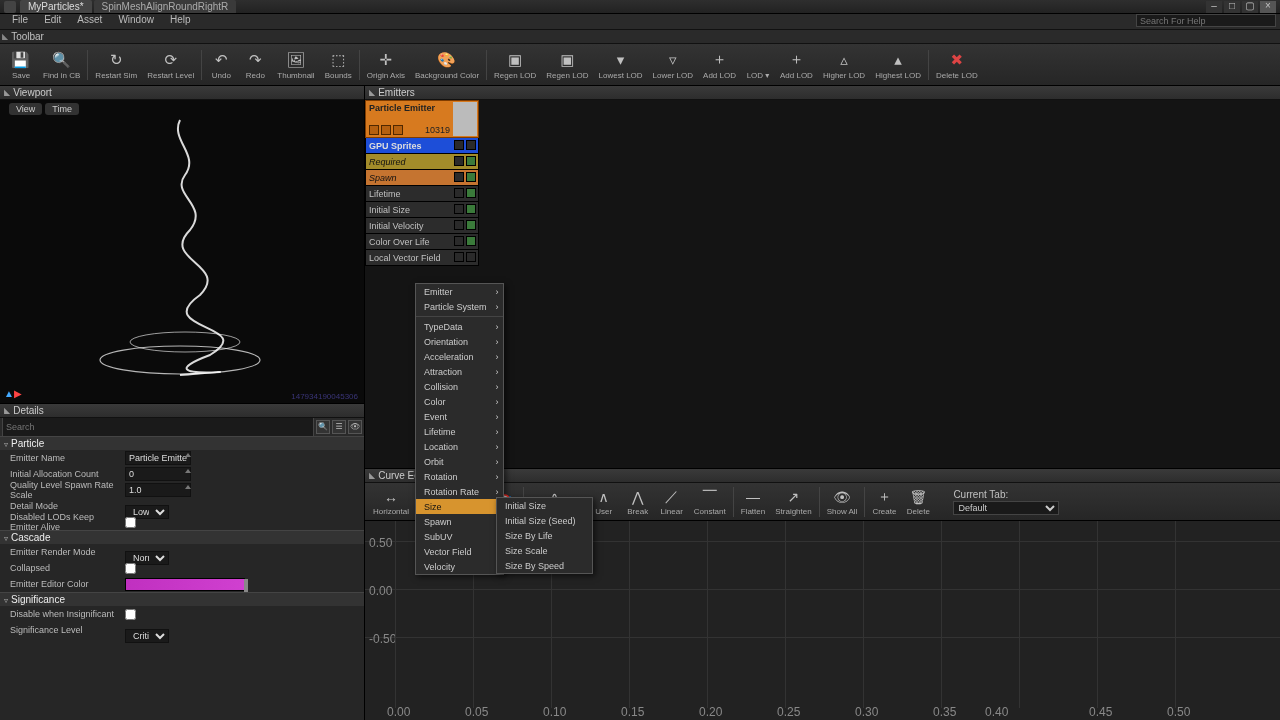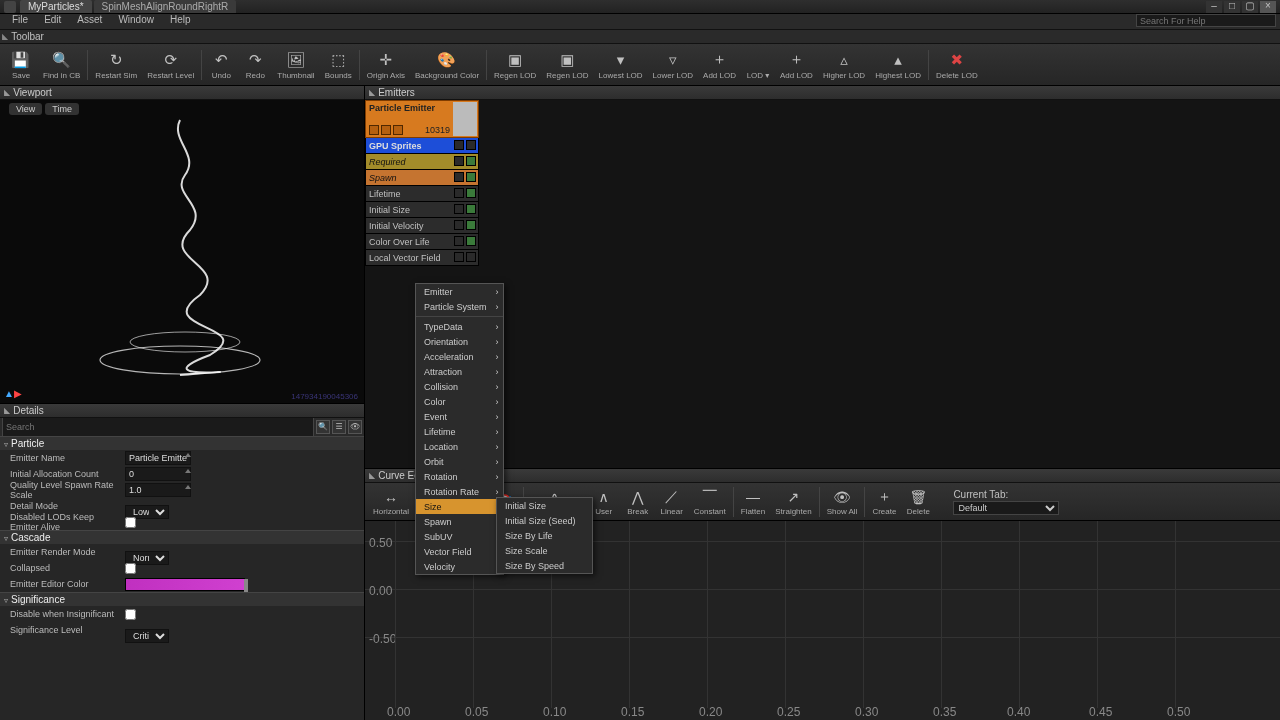--- a/index.html
+++ b/index.html
@@ -475,21 +475,21 @@
           <div class="axis-lbl" style="left: 256px; bottom: 1px;">0.15</div>
           <div class="grid-v" style="left: 342px;"></div>
           <div class="axis-lbl" style="left: 334px; bottom: 1px;">0.20</div>
           <div class="grid-v" style="left: 420px;"></div>
           <div class="axis-lbl" style="left: 412px; bottom: 1px;">0.25</div>
           <div class="grid-v" style="left: 498px;"></div>
           <div class="axis-lbl" style="left: 490px; bottom: 1px;">0.30</div>
           <div class="grid-v" style="left: 576px;"></div>
           <div class="axis-lbl" style="left: 568px; bottom: 1px;">0.35</div>
           <div class="grid-v" style="left: 654px;"></div>
-          <div class="axis-lbl" style="left: 642px; bottom: 1px;">0.40</div>
+          <div class="axis-lbl" style="left: 620px; bottom: 1px;">0.40</div>
           <div class="grid-v" style="left: 732px;"></div>
           <div class="axis-lbl" style="left: 724px; bottom: 1px;">0.45</div>
           <div class="grid-v" style="left: 810px;"></div>
           <div class="axis-lbl" style="left: 802px; bottom: 1px;">0.50</div>
         </div>
     </div>
   </div>
 </div>
 
 </body></html>

